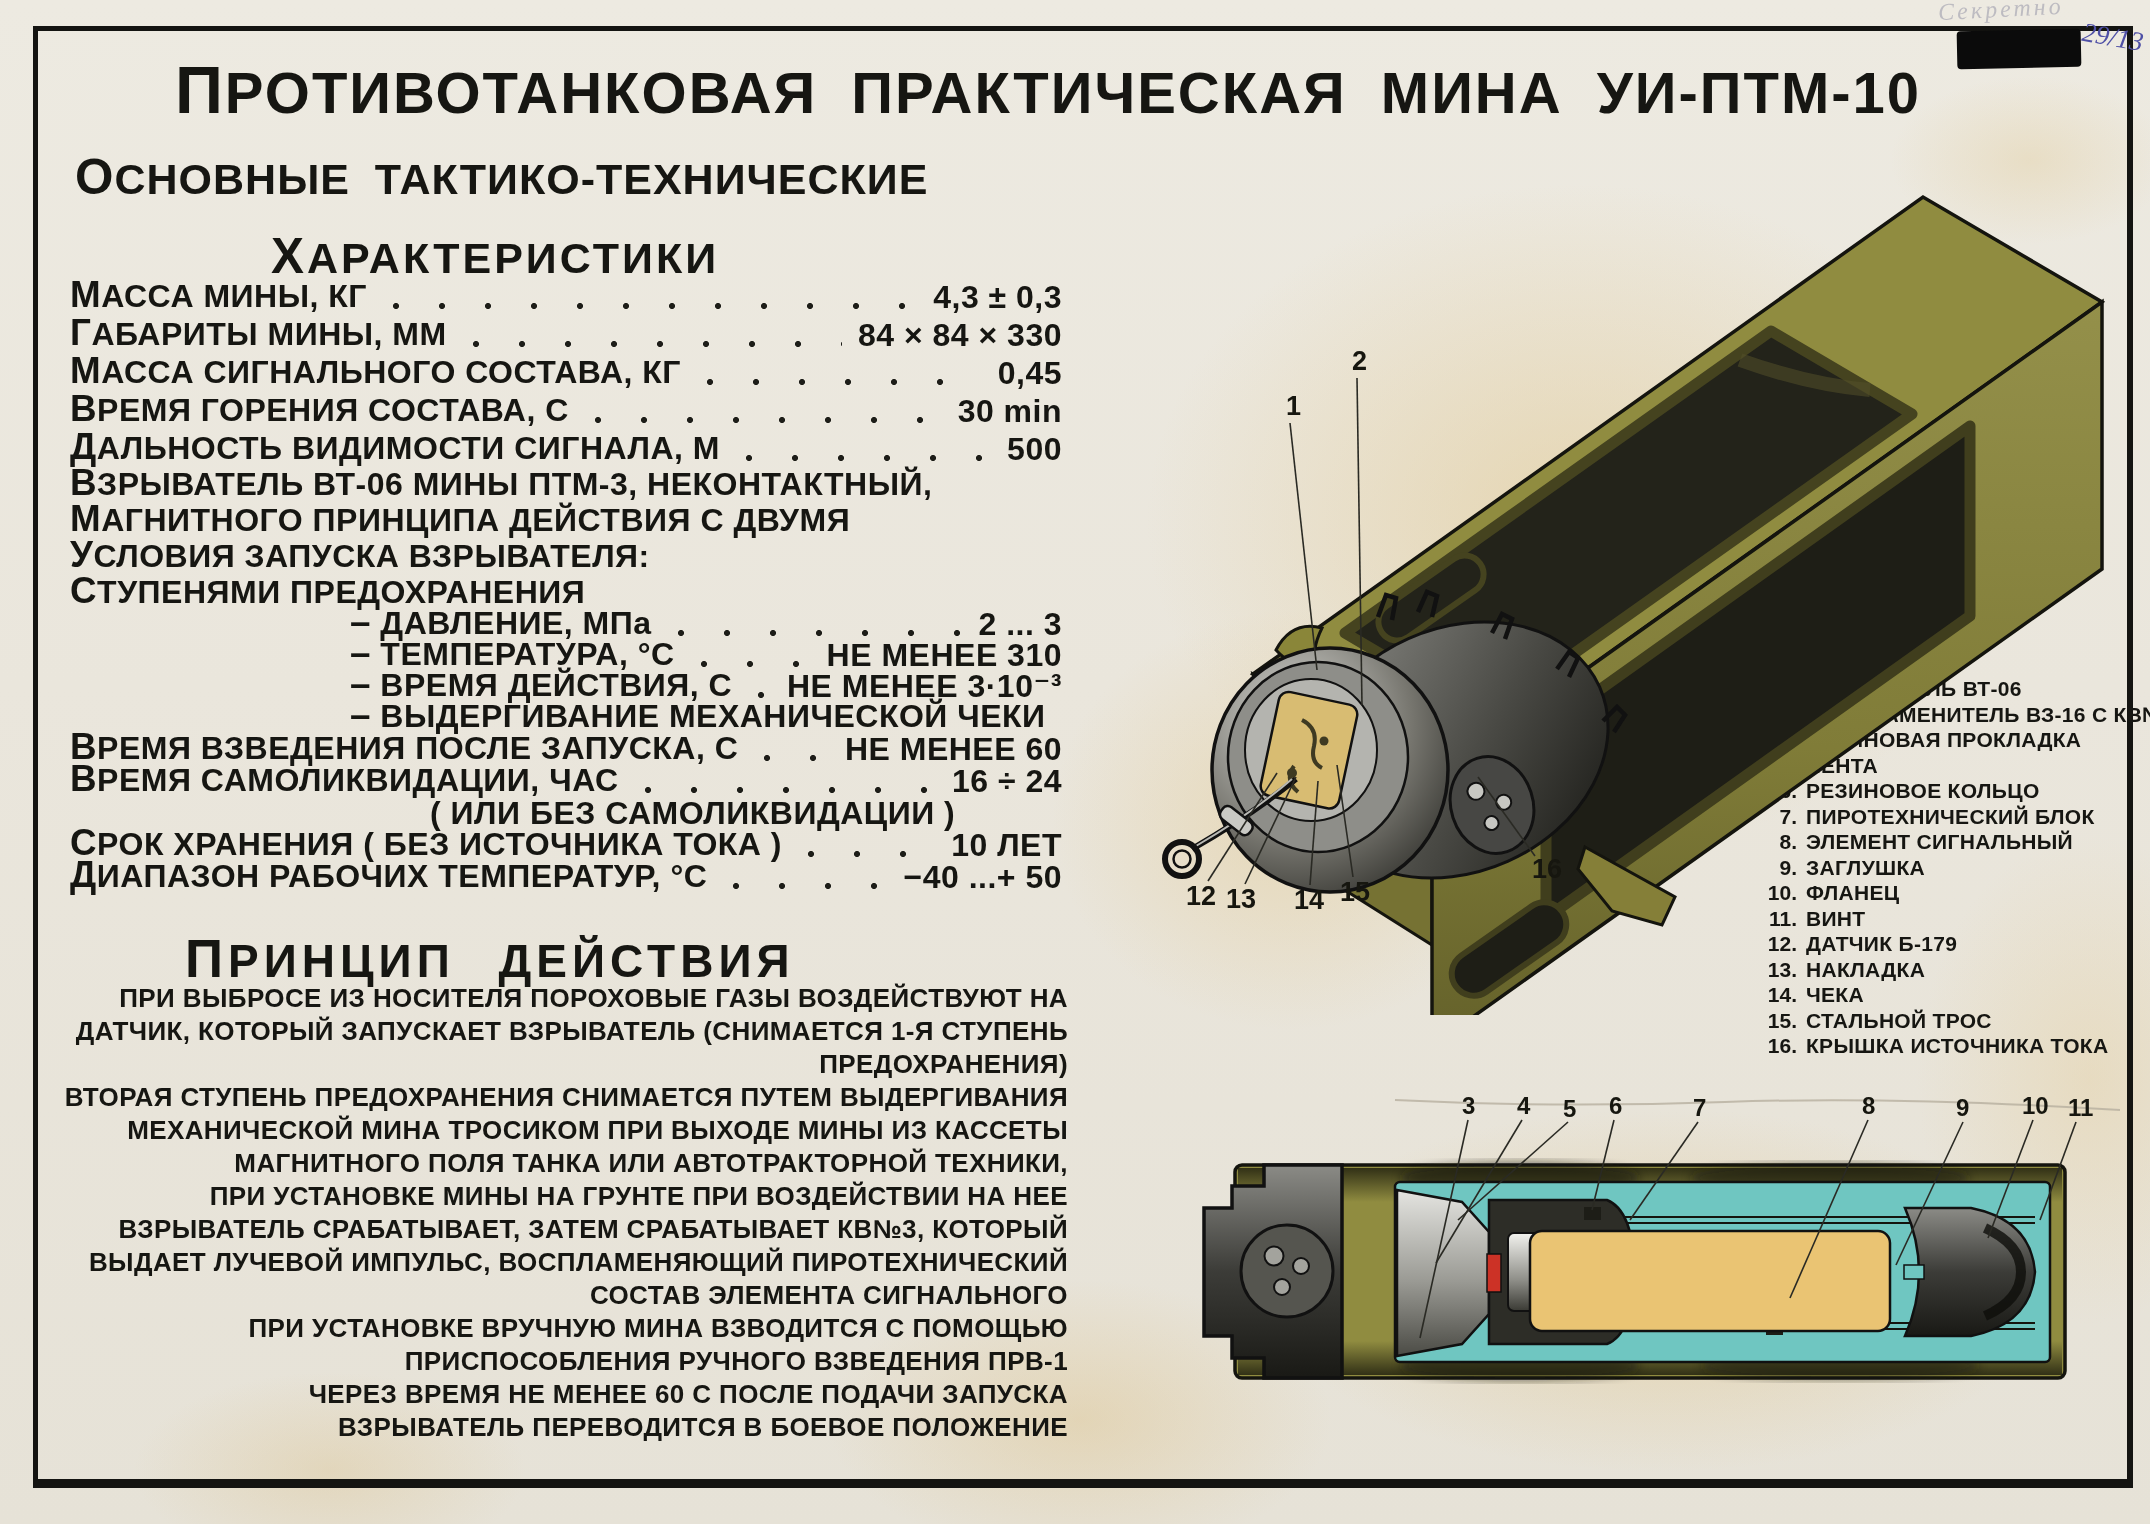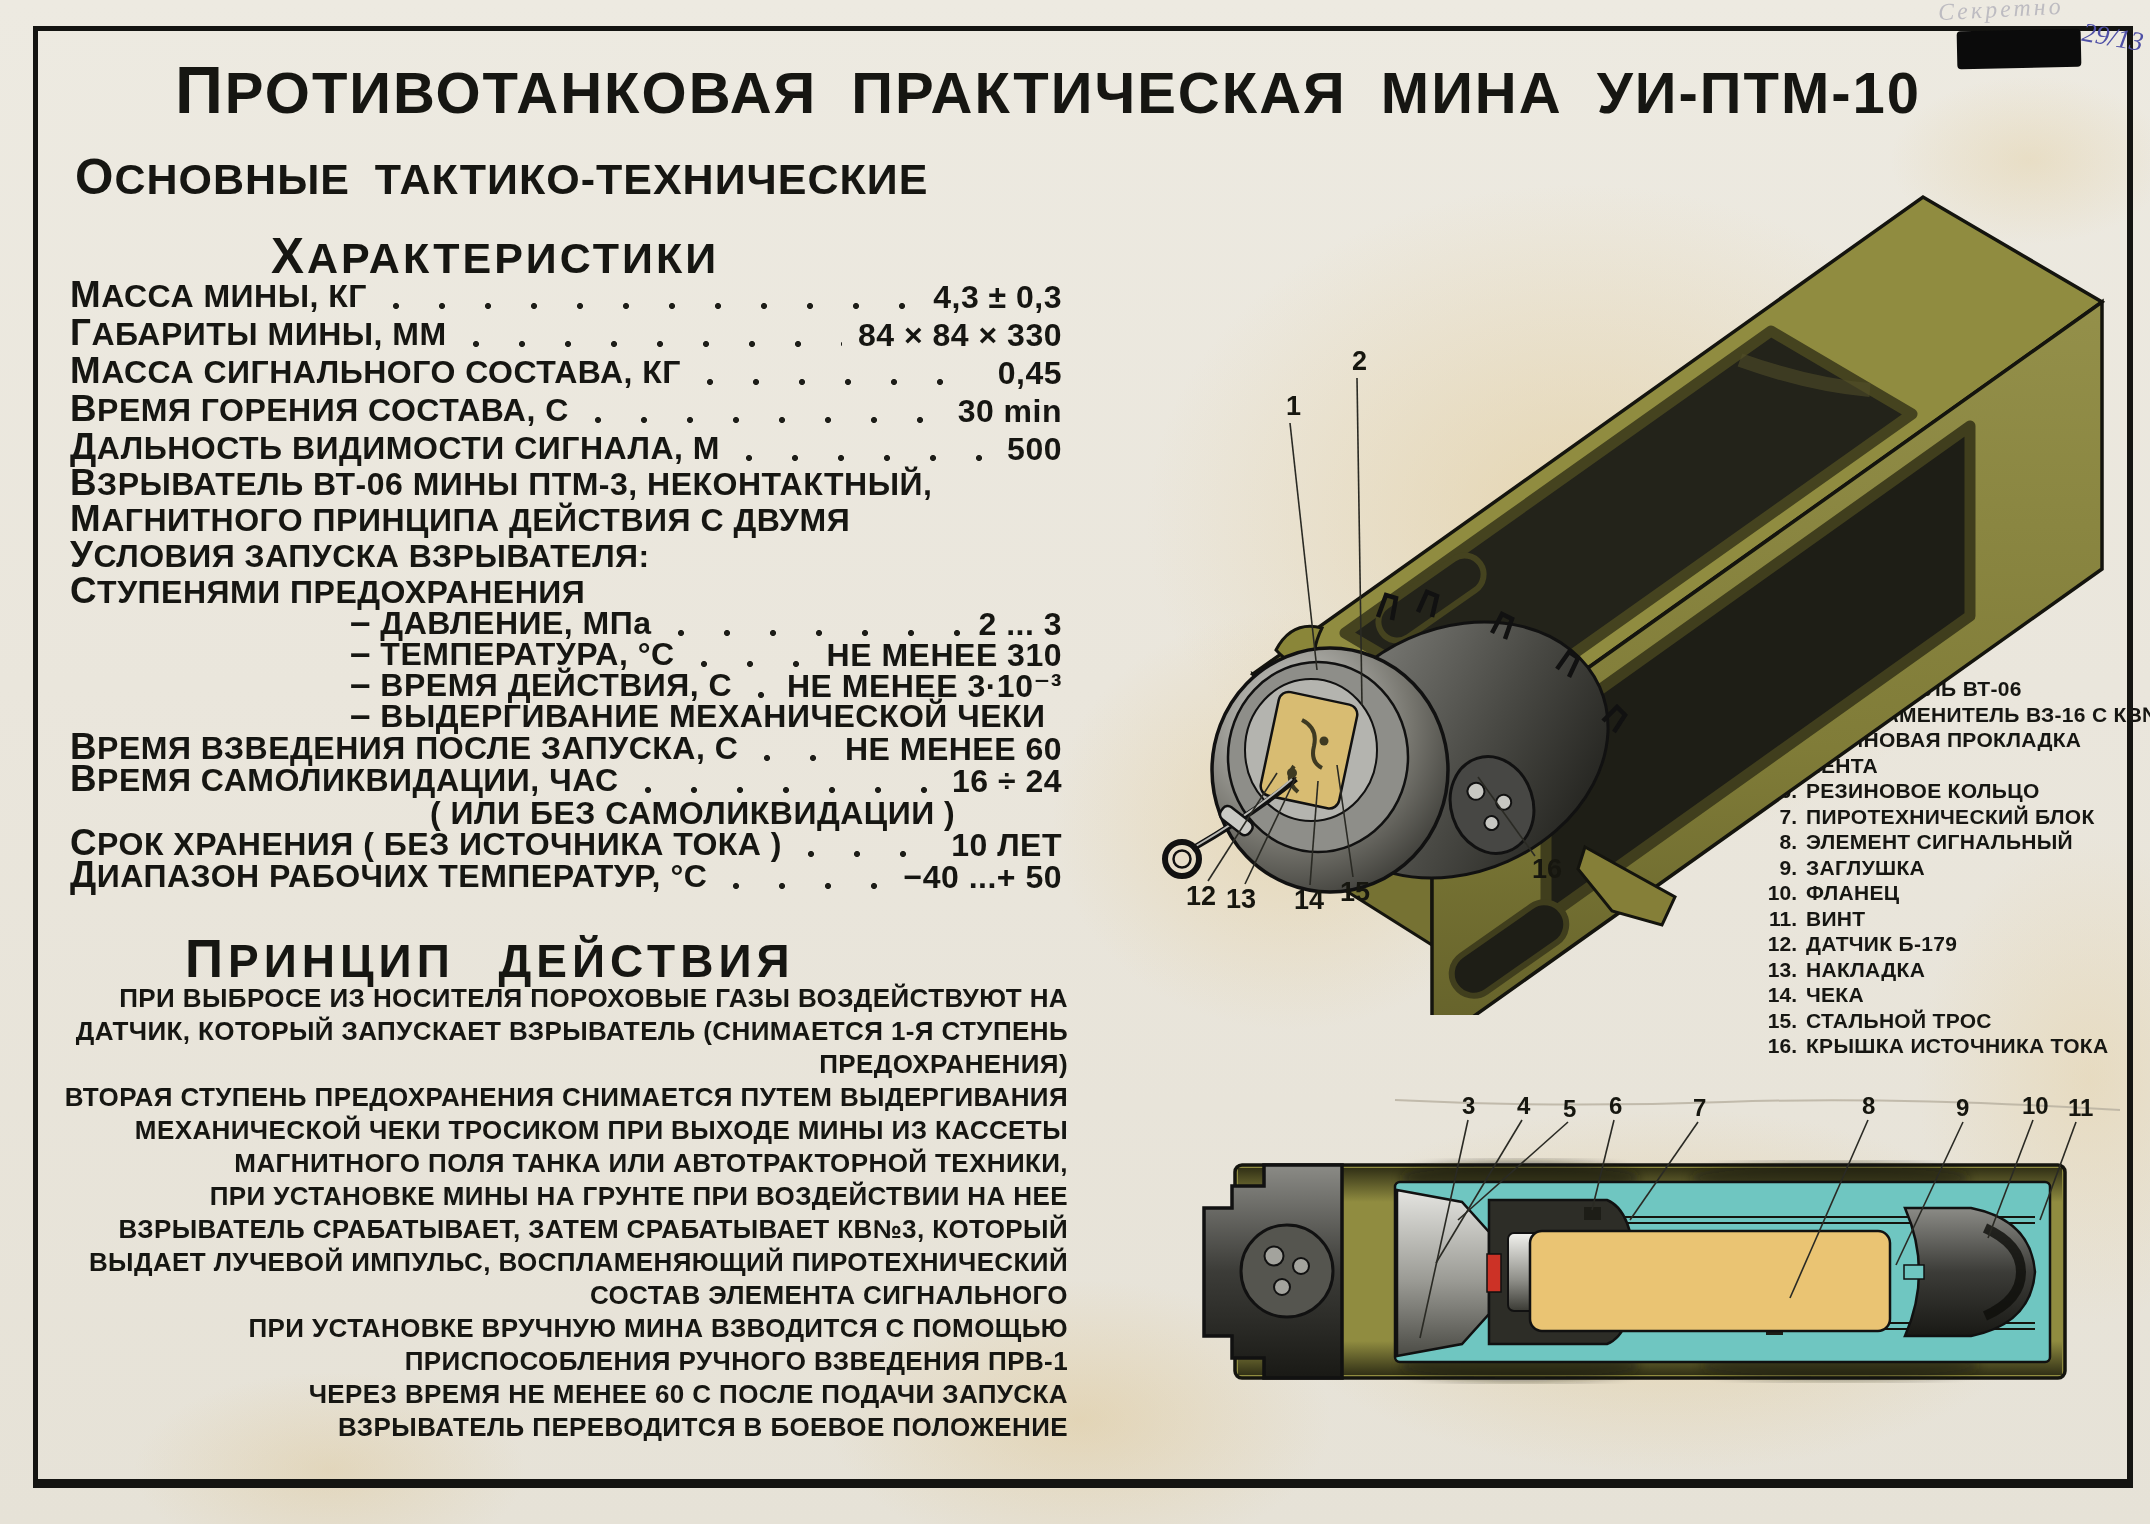--- a/index.html
+++ b/index.html
@@ -212,21 +212,21 @@
 <div class="principle">
 
     <div class="principle-line">ПРИ ВЫБРОСЕ ИЗ НОСИТЕЛЯ ПОРОХОВЫЕ ГАЗЫ ВОЗДЕЙСТВУЮТ НА</div>
 
     <div class="principle-line">ДАТЧИК, КОТОРЫЙ ЗАПУСКАЕТ ВЗРЫВАТЕЛЬ (СНИМАЕТСЯ 1-Я СТУПЕНЬ</div>
 
     <div class="principle-line">ПРЕДОХРАНЕНИЯ)</div>
 
     <div class="principle-line">ВТОРАЯ СТУПЕНЬ ПРЕДОХРАНЕНИЯ СНИМАЕТСЯ ПУТЕМ ВЫДЕРГИВАНИЯ</div>
 
-    <div class="principle-line">МЕХАНИЧЕСКОЙ ЧЕКИ ТРОСИКОМ ПРИ ВЫХОДЕ МИНЫ ИЗ КАССЕТЫ</div>
+    <div class="principle-line">МЕХАНИЧЕСКОЙ МИНА ТРОСИКОМ ПРИ ВЫХОДЕ МИНЫ ИЗ КАССЕТЫ</div>
 
     <div class="principle-line">МАГНИТНОГО ПОЛЯ ТАНКА ИЛИ АВТОТРАКТОРНОЙ ТЕХНИКИ,</div>
 
     <div class="principle-line">ПРИ УСТАНОВКЕ МИНЫ НА ГРУНТЕ ПРИ ВОЗДЕЙСТВИИ НА НЕЕ</div>
 
     <div class="principle-line">ВЗРЫВАТЕЛЬ СРАБАТЫВАЕТ, ЗАТЕМ СРАБАТЫВАЕТ КВ№3, КОТОРЫЙ</div>
 
     <div class="principle-line">ВЫДАЕТ ЛУЧЕВОЙ ИМПУЛЬС, ВОСПЛАМЕНЯЮЩИЙ ПИРОТЕХНИЧЕСКИЙ</div>
 
     <div class="principle-line">СОСТАВ ЭЛЕМЕНТА СИГНАЛЬНОГО</div>

